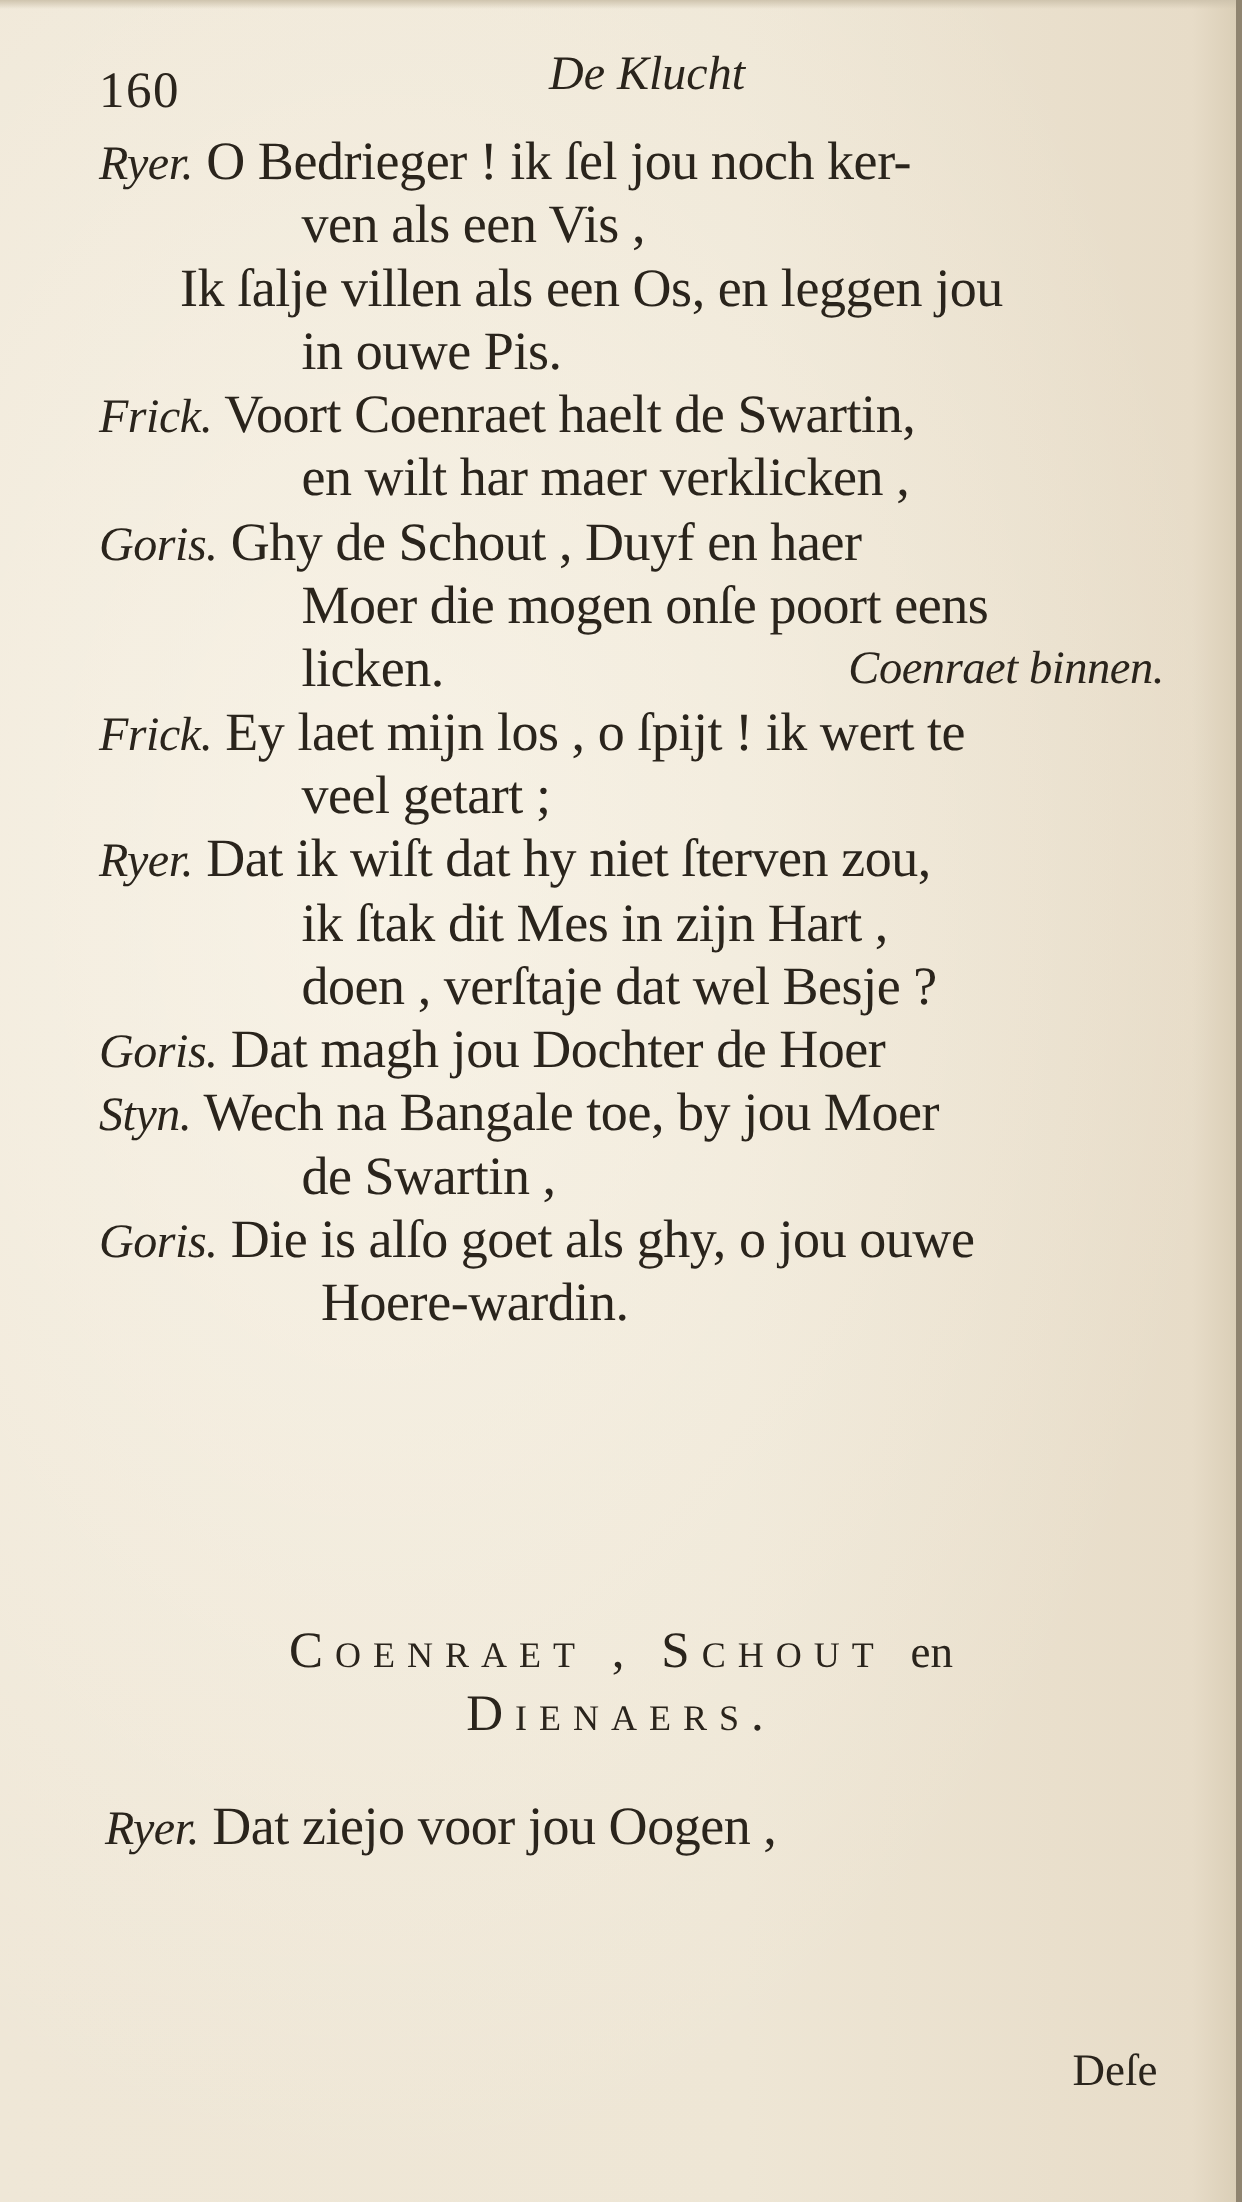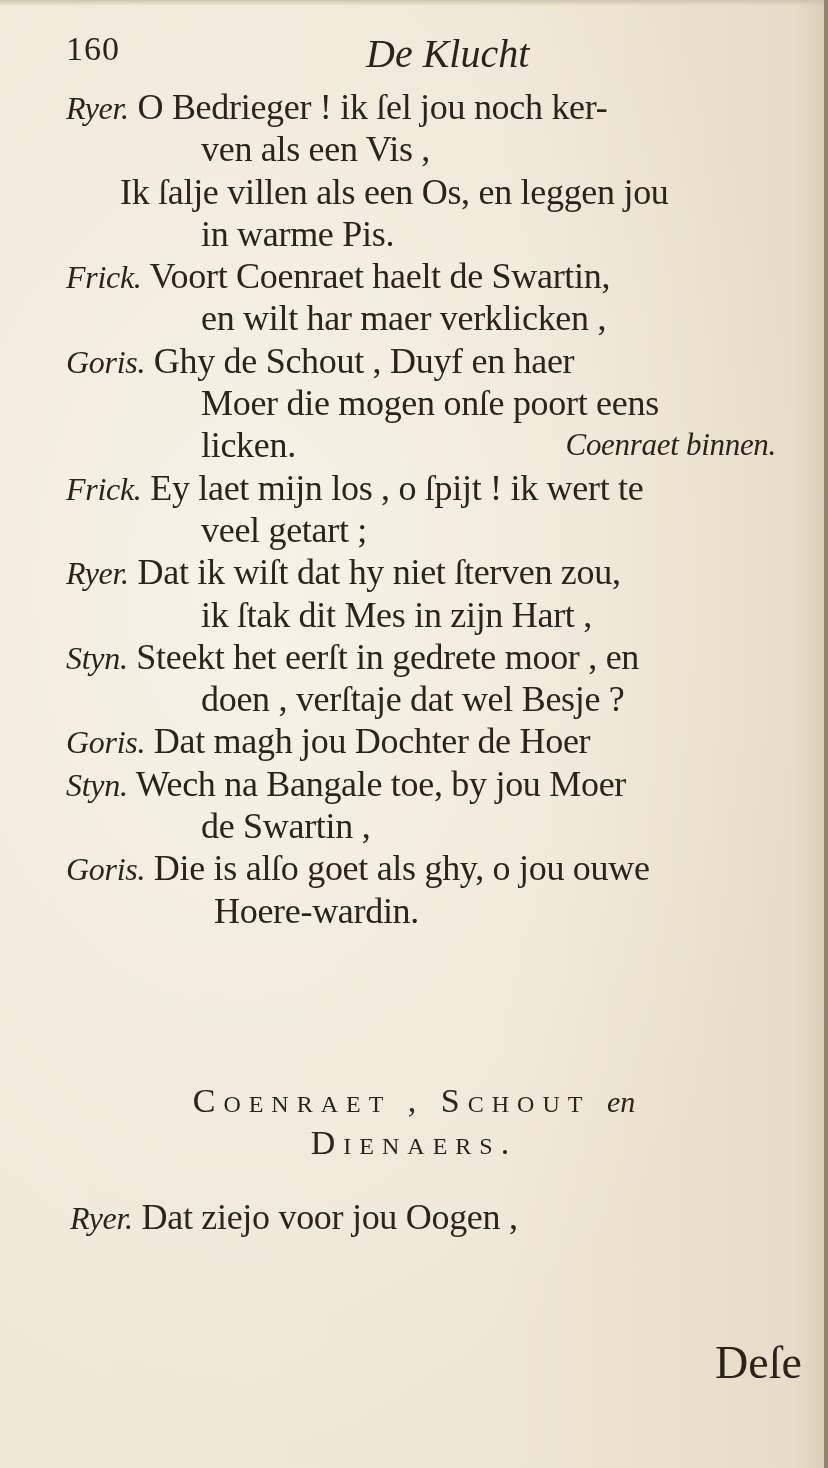--- a/index.html
+++ b/index.html
@@ -22,50 +22,50 @@
       background: linear-gradient(180deg, #cfc4ae, rgba(207,196,174,0));
     }
     .right-edge {
       position: absolute; right: 0; top: 0; width: 4px; height: 1468px;
       background: #8f8470;
     }
     .header {
       position: absolute; top: 30px; left: 66px; width: 480px; height: 40px;
     }
     .page-number {
-      position: absolute; left: 0; top: 0;
+      position: absolute; left: 0; top: 12px;
       font-size: 34px; letter-spacing: 1px;
     }
     .running-title {
       position: absolute; left: 300px; top: 0;
-      font-size: 40px; font-style: italic;
+      font-size: 32px; font-style: italic;
     }
     .text-block {
       position: absolute; left: 66px; top: 86px; width: 740px;
     }
     .line {
       height: 42.3px; line-height: 42.3px;
       font-size: 36px; white-space: nowrap;
       letter-spacing: -0.3px;
     }
     .line.indent { padding-left: 135px; }
     .line.indent2 { padding-left: 54px; }
     .speaker { font-style: italic; font-size: 32px; }
     .stage-dir { font-style: italic; font-size: 31px; float: right; margin-right: 30px; }
     .scene-heading {
       position: absolute; left: 0; width: 828px; text-align: center;
       font-size: 34px; letter-spacing: 8px; font-variant: small-caps;
     }
-    .scene-heading .en { font-style: italic; letter-spacing: 0; font-size: 30px; font-variant: normal; }
+    .scene-heading .en { letter-spacing: 0; font-size: 30px; font-variant: normal; }
     .lower-block {
       position: absolute; left: 70px; top: 1196px; width: 740px;
     }
     .catchword {
-      position: absolute; left: 715px; top: 1336px;
-      font-size: 46px;
+      position: absolute; left: 715px; top: 1364px;
+      font-size: 30px;
       text-align: center;
     }
   </style>
 </head>
 <body>
 
 <div class="page">
   <div class="top-edge"></div>
   <div class="right-edge"></div>
 
@@ -75,21 +75,21 @@
   </div>
 
   <div class="text-block">
 
     <div class="line">
       <span class="speaker">Ryer.</span>
       <span>O Bedrieger ! ik ſel jou noch ker-</span>
     </div>
     <div class="line indent"><span>ven als een Vis ,</span></div>
     <div class="line indent2"><span>Ik ſalje villen als een Os, en leggen jou</span></div>
-    <div class="line indent"><span>in warme Pis.</span></div>
+    <div class="line indent"><span>in ouwe Pis.</span></div>
 
     <div class="line">
       <span class="speaker">Frick.</span>
       <span>Voort Coenraet haelt de Swartin,</span>
     </div>
     <div class="line indent"><span>en wilt har maer verklicken ,</span></div>
 
     <div class="line">
       <span class="speaker">Goris.</span>
       <span>Ghy de Schout , Duyf en haer</span>
@@ -105,24 +105,20 @@
       <span>Ey laet mijn los , o ſpijt ! ik wert te</span>
     </div>
     <div class="line indent"><span>veel getart ;</span></div>
 
     <div class="line">
       <span class="speaker">Ryer.</span>
       <span>Dat ik wiſt dat hy niet ſterven zou,</span>
     </div>
     <div class="line indent"><span>ik ſtak dit Mes in zijn Hart ,</span></div>
 
-    <div class="line">
-      <span class="speaker">Styn.</span>
-      <span>Steekt het eerſt in gedrete moor , en</span>
-    </div>
 
     <div class="line indent"><span>doen , verſtaje dat wel Besje ?</span></div>
     <div class="line">
       <span class="speaker">Goris.</span>
       <span>Dat magh jou Dochter de Hoer</span>
     </div>
 
     <div class="line">
       <span class="speaker">Styn.</span>
       <span>Wech na Bangale toe, by jou Moer</span>

